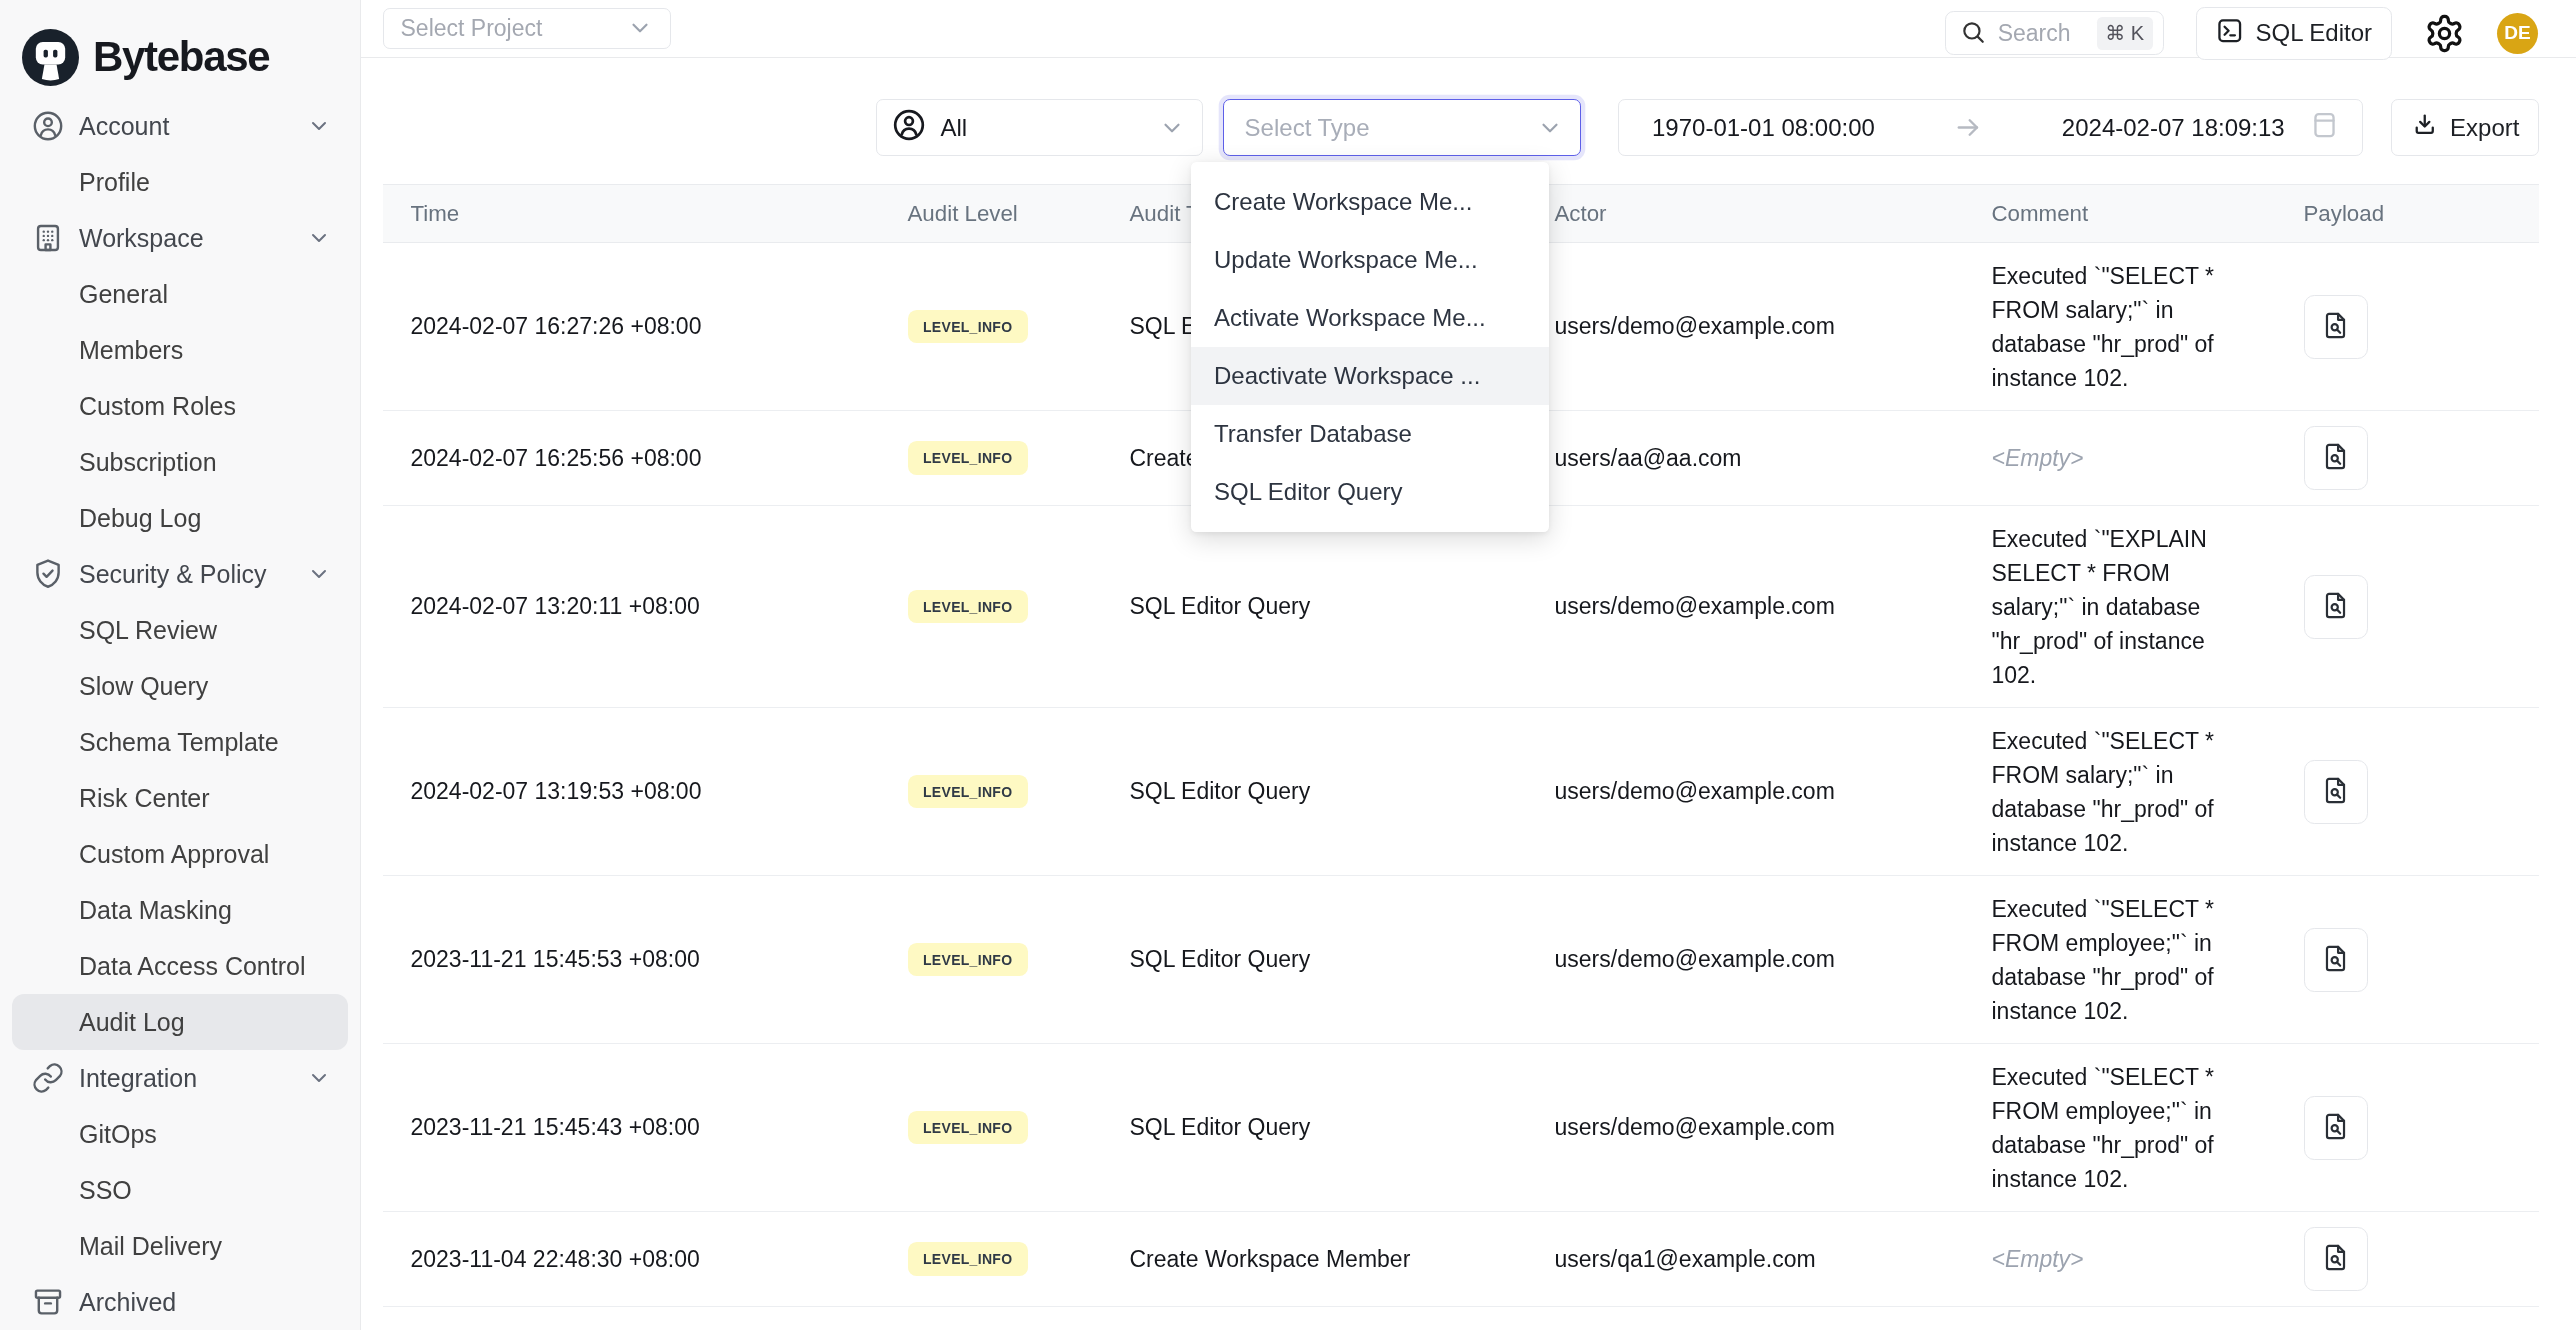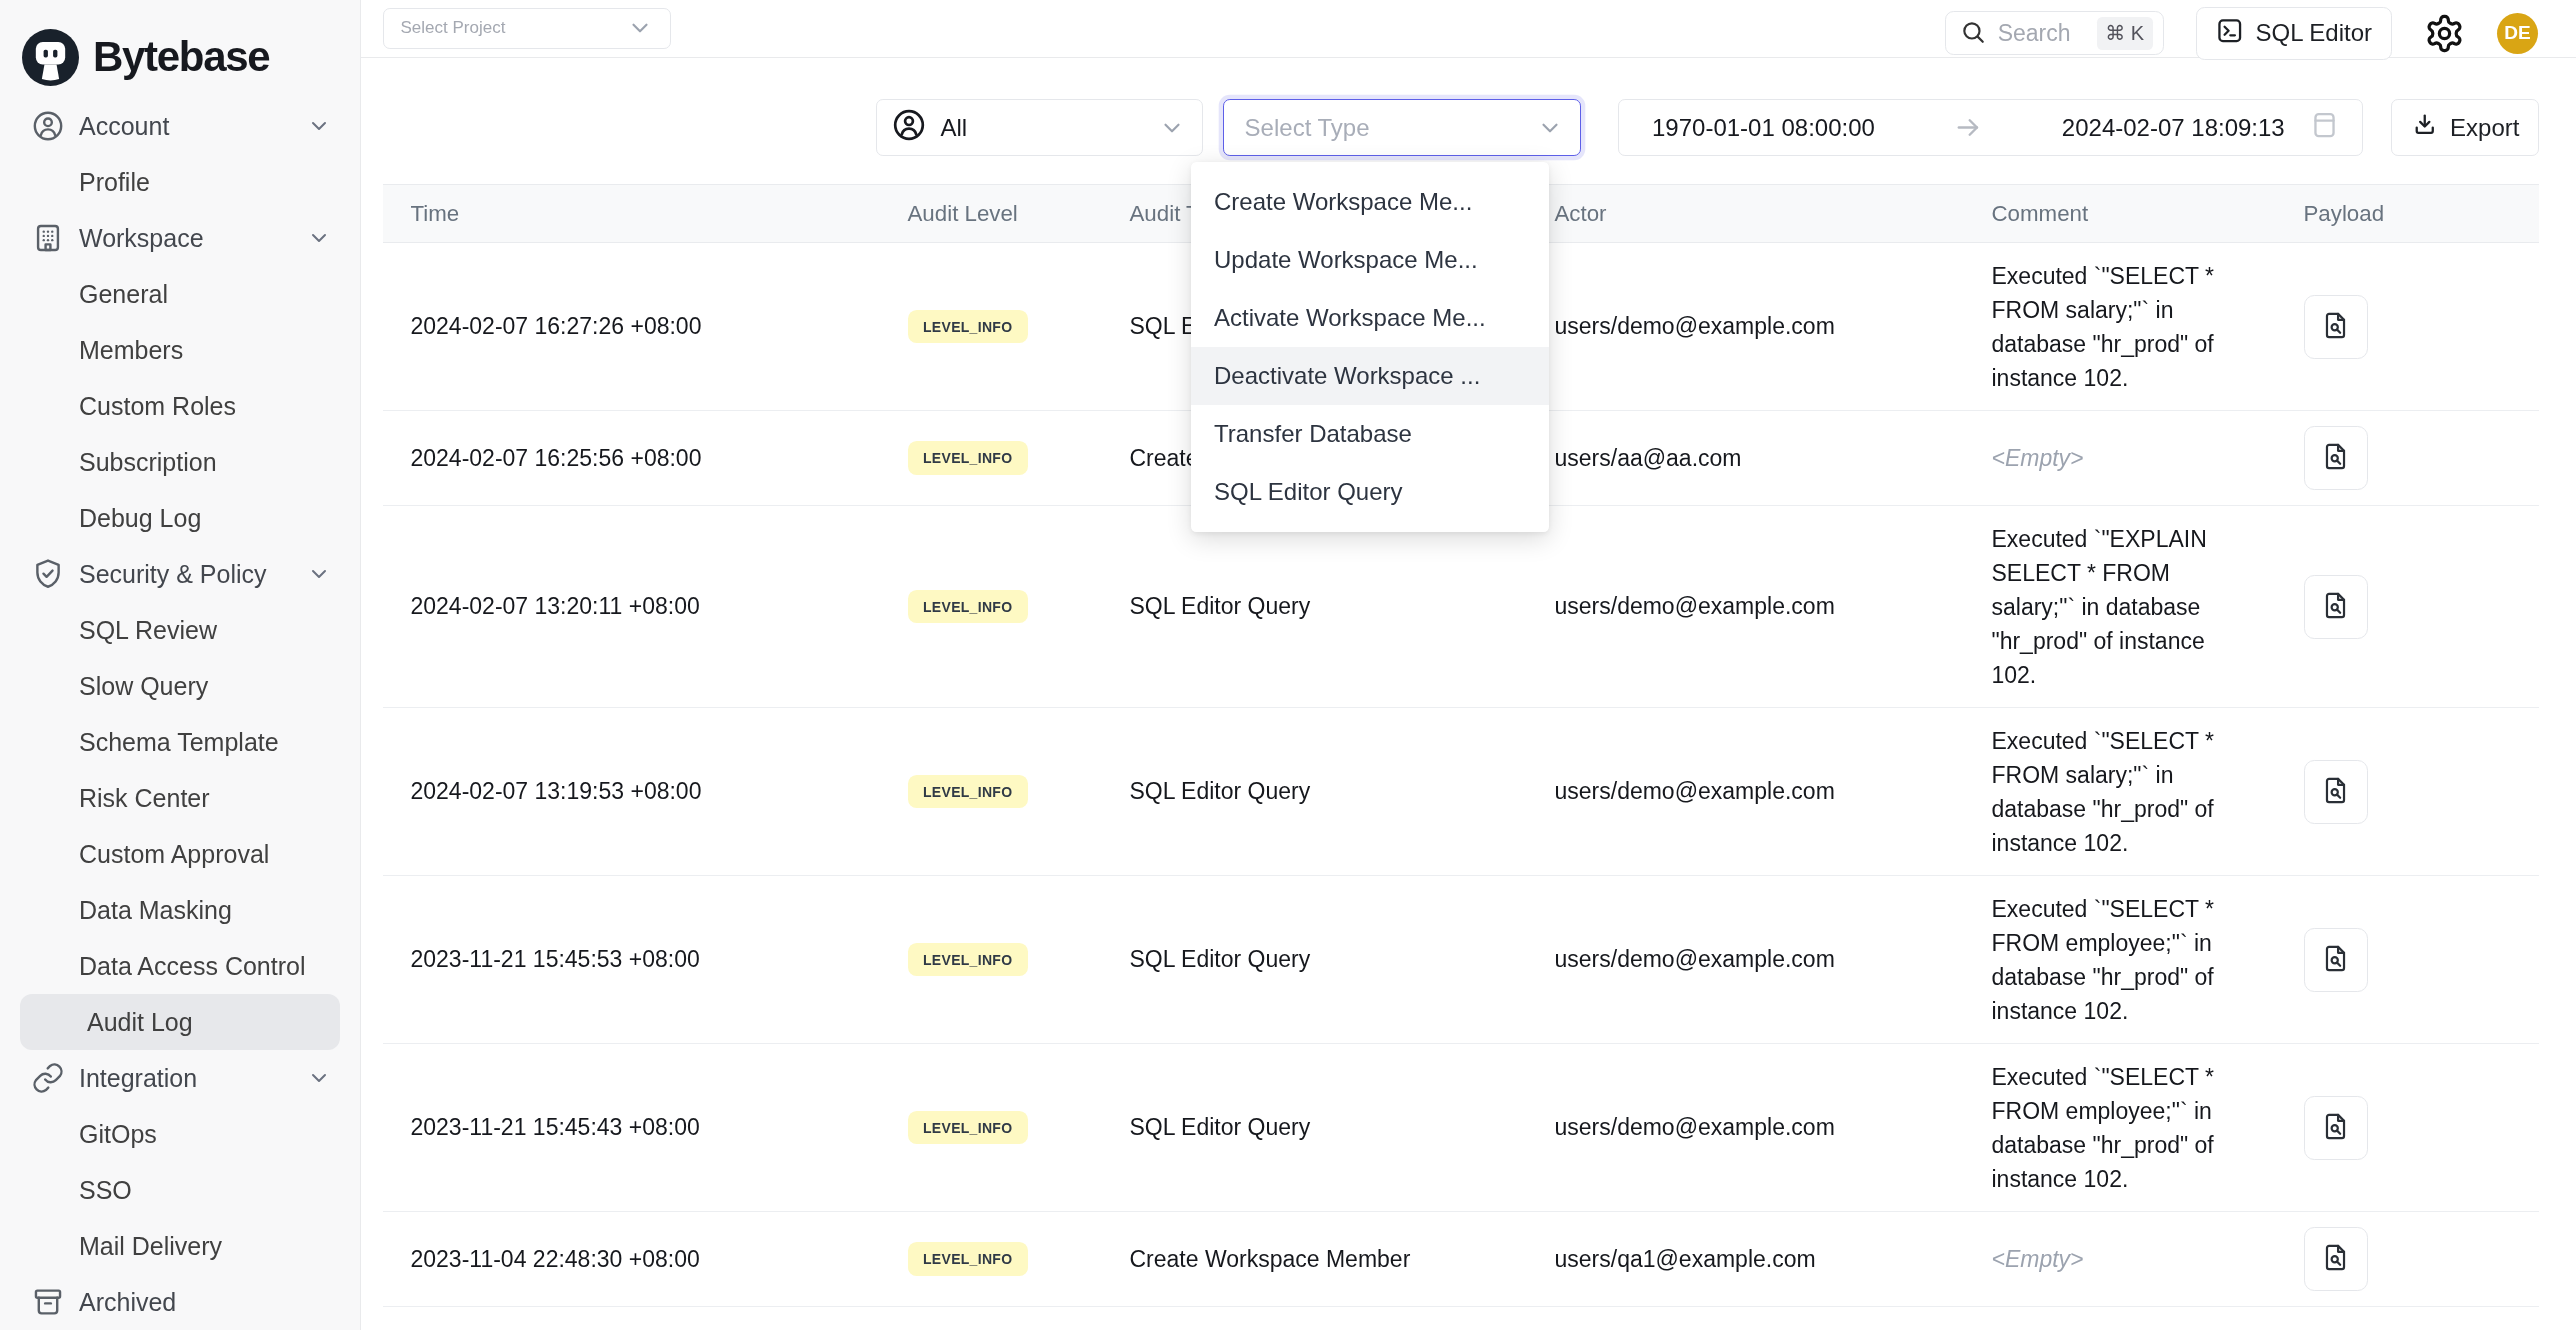--- a/index.html
+++ b/index.html
@@ -11,29 +11,29 @@
   .sidebar { width:361px; height:1330px; background:#f8f8f9; border-right:1.7px solid #e9eaec; flex:0 0 auto; }
   .logo { display:flex; align-items:center; gap:13.7px; padding:19px 0 0 22.3px; height:95px; }
   .logo-mark { width:57px; height:57px; }
   .logo-text { font-size:42px; font-weight:700; color:#17191f; letter-spacing:-1.3px; }
   .nav { padding-top:3.4px; }
   .nav-item { position:relative; height:56px; display:flex; align-items:center; font-size:25px; color:#404040; cursor:pointer; }
   .nav-item .lbl { padding-left:79px; }
   .nav-item.group { font-weight:500; color:#43474e; }
   .nav-item .g-icon { position:absolute; left:31px; top:50%; transform:translateY(-50%); width:34px; height:34px; color:#5a6068; }
   .nav-item .chev { position:absolute; right:29px; top:50%; transform:translateY(-50%); width:24px; height:24px; color:#6b7280; }
-  .nav-item.active { background:#e7e8eb; border-radius:12px; margin:0 20px; }
+  .nav-item.active { background:#e7e8eb; border-radius:12px; margin:0 12px; }
   .nav-item.active .lbl { padding-left:67px; }
 
   
   .main { position:relative; flex:1 1 auto; height:1330px; background:#fff; }
 
   .topbar { position:relative; height:58px; border-bottom:1.7px solid #e9eaec; }
   .select-box { display:flex; align-items:center; border:1.7px solid #e5e7eb; border-radius:6.9px; background:#fff; }
-  .project-select { position:absolute; left:21.5px; top:7.7px; width:288px; height:41px; padding:0 17px; font-size:17px; color:#a4a8b1; justify-content:space-between; cursor:pointer; }
+  .project-select { position:absolute; left:21.5px; top:7.7px; width:288px; height:41px; padding:0 17px; font-size:23px; color:#a4a8b1; justify-content:space-between; cursor:pointer; }
   .topbar-right { position:absolute; right:38px; top:6.9px; display:flex; align-items:center; gap:32px; }
   .searchbox { display:flex; align-items:center; gap:12px; width:219px; height:44px; border:1.7px solid #e5e7eb; border-radius:8.6px; padding:0 10.3px 0 13.7px; cursor:text; }
   .searchbox .ph { font-size:23px; color:#a4a8b1; flex:1; }
   .kbd { background:#f1f2f4; border-radius:5.2px; font-size:20px; color:#52525b; padding:4.3px 8.6px; white-space:nowrap; }
   .sql-editor-btn { display:flex; align-items:center; gap:12px; height:53px; border:1.7px solid #e5e7eb; border-radius:8.6px; padding:0 19px; font-size:24px; color:#1d2025; background:#fff; cursor:pointer; }
   .gearbtn { width:41px; height:41px; color:#111; cursor:pointer; }
   .avatar { width:41px; height:41px; border-radius:50%; display:flex; align-items:center; justify-content:center; font-size:19px; font-weight:700; color:#fff; cursor:pointer; }
 
   
   .filterbar { position:relative; height:114px; }

